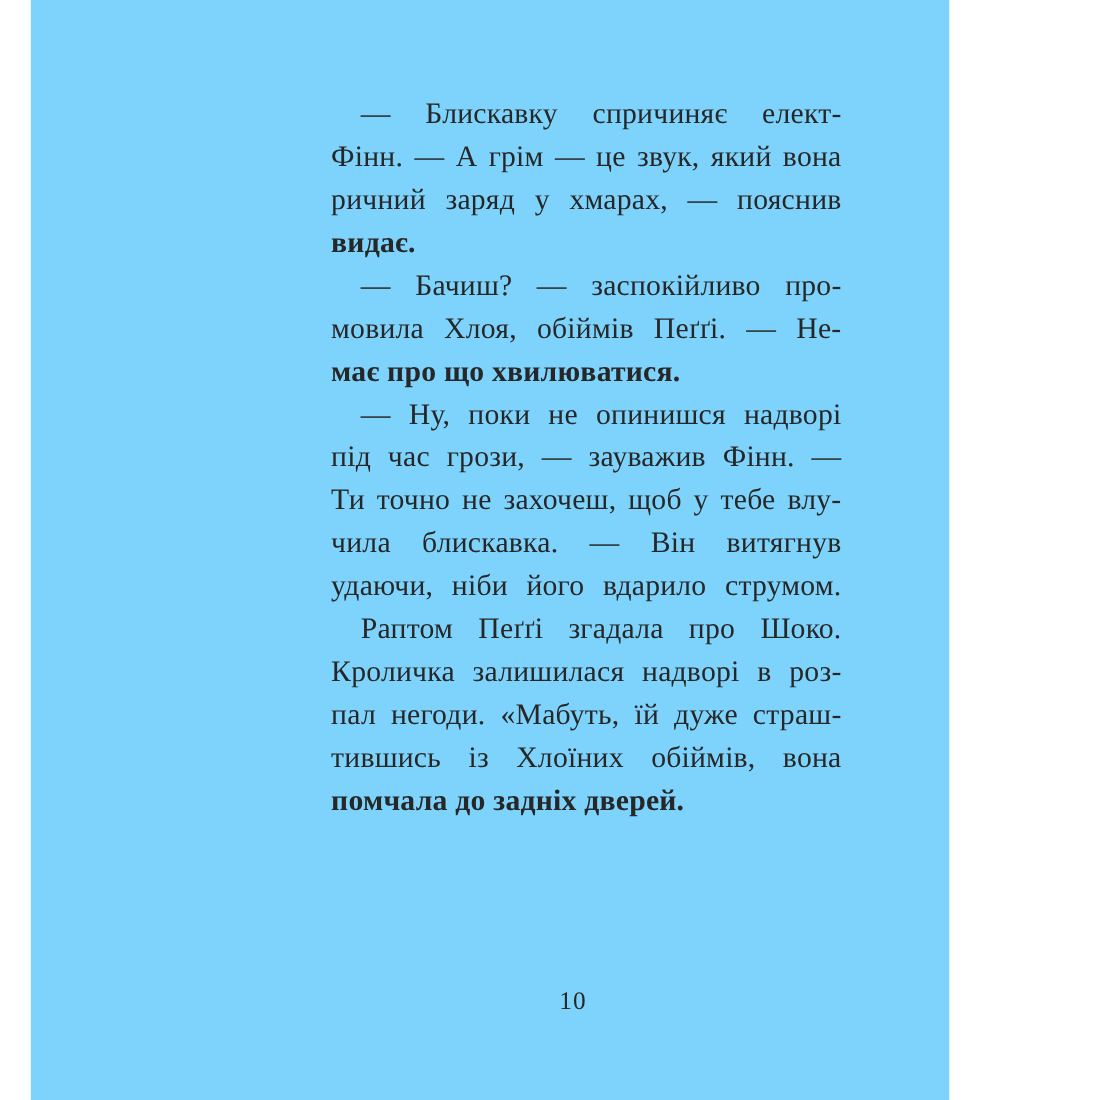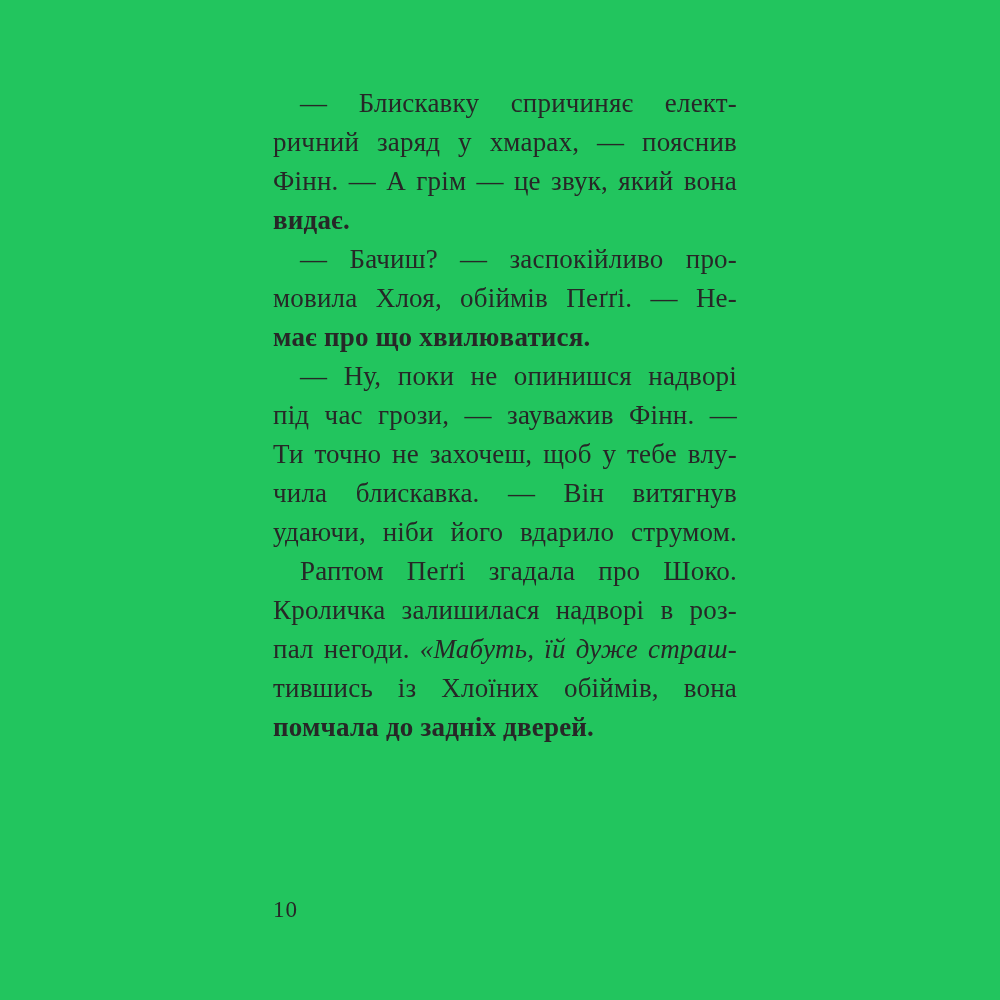--- a/index.html
+++ b/index.html
@@ -5,24 +5,25 @@
   html, body {
     margin: 0;
     padding: 0;
     width: 1000px;
     height: 1000px;
     background: #ffffff;
     overflow: hidden;
   }
   .book-page {
     position: relative;
-    width: 1000px;
+    width: 835px;
     height: 1000px;
-    background: #22c55e;
+    background: #7dd3fc;
     font-family: "Liberation Serif", "DejaVu Serif", serif;
+    margin-left: 28px;
   }
   .page-text {
     position: absolute;
     left: 273px;
     top: 84px;
     width: 464px;
     font-size: 27px;
     line-height: 39px;
     letter-spacing: 0.2px;
   }
@@ -34,40 +35,40 @@
     height: 39px;
     overflow: visible;
   }
   .line.last {
     text-align-last: left;
     font-weight: bold;
   }
   .line.first {
     text-indent: 27px;
   }
-  .italic { font-style: italic; }
+  .italic { }
   .page-number {
     position: absolute;
-    left: 273px;
+    left: 261px;
     top: 897px;
     width: 464px;
-    text-align: left;
+    text-align: center;
     font-size: 23px;
     letter-spacing: 1px;
   }
 </style>
 </head>
 <body>
 
 <div class="book-page" style="color: rgb(39, 39, 39);">
   <div class="page-text">
       <div class="para">
         <div class="line first"><span>— Блискавку спричиняє елект-</span></div>
+        <div class="line"><span>Фінн. — А грім — це звук, який вона</span></div>
         <div class="line"><span>ричний заряд у хмарах, — пояснив</span></div>
-        <div class="line"><span>Фінн. — А грім — це звук, який вона</span></div>
         <div class="line last"><span>видає.</span></div>
       </div>
       <div class="para">
         <div class="line first"><span>— Бачиш? — заспокійливо про-</span></div>
         <div class="line"><span>мовила Хлоя, обіймів Пеґґі. — Не-</span></div>
         <div class="line last"><span>має про що хвилюватися.</span></div>
       </div>
       <div class="para">
         <div class="line first"><span>— Ну, поки не опинишся надворі</span></div>
         <div class="line"><span>під час грози, — зауважив Фінн. —</span></div>

